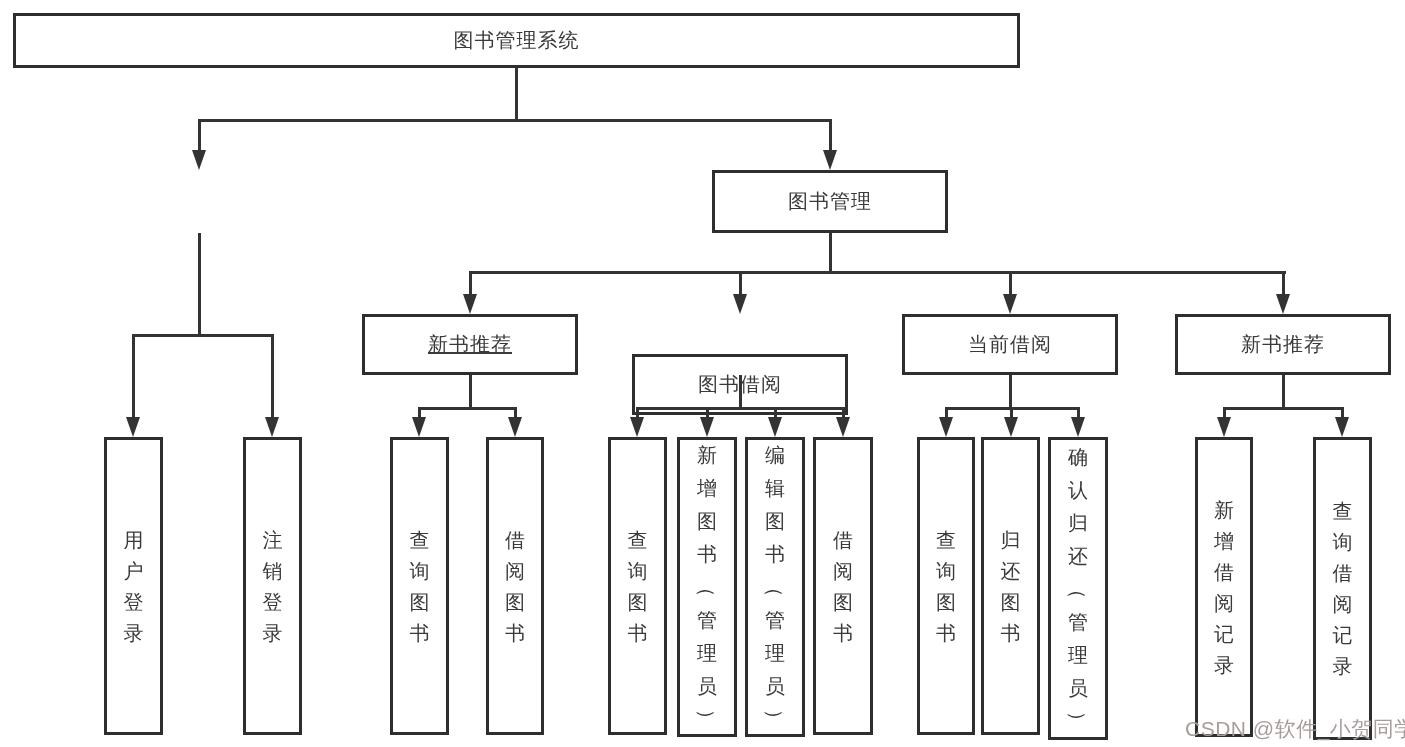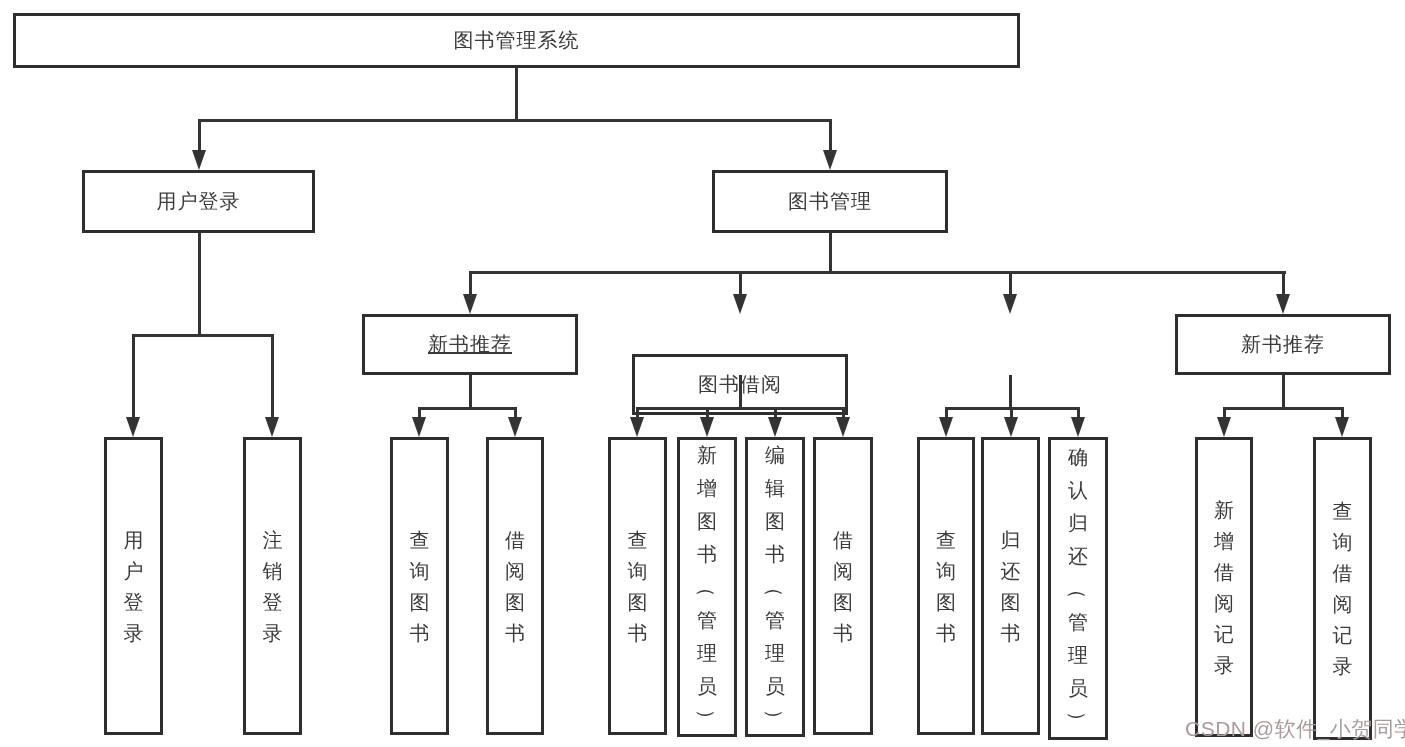--- a/index.html
+++ b/index.html
@@ -47,23 +47,20 @@
     <span>图书管理系统</span>
   </div>
 
   <div class="vline" style="left:515px;top:67px;height:54px;"></div>
   <div class="hline" style="left:198px;top:119px;width:634px;"></div>
   <div class="vline" style="left:198px;top:119px;height:33px;"></div>
   <div class="arrow" style="left:192px;top:150px;"></div>
   <div class="vline" style="left:829px;top:119px;height:33px;"></div>
   <div class="arrow" style="left:823px;top:150px;"></div>
 
-  <div class="box" style="left:82px;top:170px;width:233px;height:63px;">
-    <span>用户登录</span>
-  </div>
   <div class="box" style="left:712px;top:170px;width:236px;height:63px;">
     <span>图书管理</span>
   </div>
 
   <div class="vline" style="left:198px;top:233px;height:104px;"></div>
   <div class="hline" style="left:132px;top:334px;width:142px;"></div>
   <div class="vline" style="left:132px;top:334px;height:83px;"></div>
   <div class="arrow" style="left:126px;top:417px;"></div>
   <div class="vline" style="left:271px;top:334px;height:83px;"></div>
   <div class="arrow" style="left:265px;top:417px;"></div>
@@ -77,20 +74,23 @@
   <div class="vline" style="left:1009px;top:271px;height:25px;"></div>
   <div class="arrow" style="left:1003px;top:294px;"></div>
   <div class="vline" style="left:1282px;top:271px;height:25px;"></div>
   <div class="arrow" style="left:1276px;top:294px;"></div>
 
   <div class="box" style="left:362px;top:314px;width:216px;height:61px;text-decoration:underline;">
     <span>新书推荐</span>
   </div>
   <div class="box" style="left:632px;top:314px;width:216px;height:61px;margin-top:40px;">
     <span>图书借阅</span>
+  </div>
+  <div class="box" style="left:902px;top:314px;width:216px;height:61px;">
+    <span>当前借阅</span>
   </div>
   <div class="box" style="left:1175px;top:314px;width:216px;height:61px;">
     <span>新书推荐</span>
   </div>
 
   <div class="vline" style="left:469px;top:375px;height:34px;"></div>
   <div class="hline" style="left:418px;top:407px;width:98px;"></div>
   <div class="vline" style="left:418px;top:407px;height:12px;"></div>
   <div class="arrow" style="left:412px;top:417px;"></div>
   <div class="vline" style="left:514px;top:407px;height:12px;"></div>

